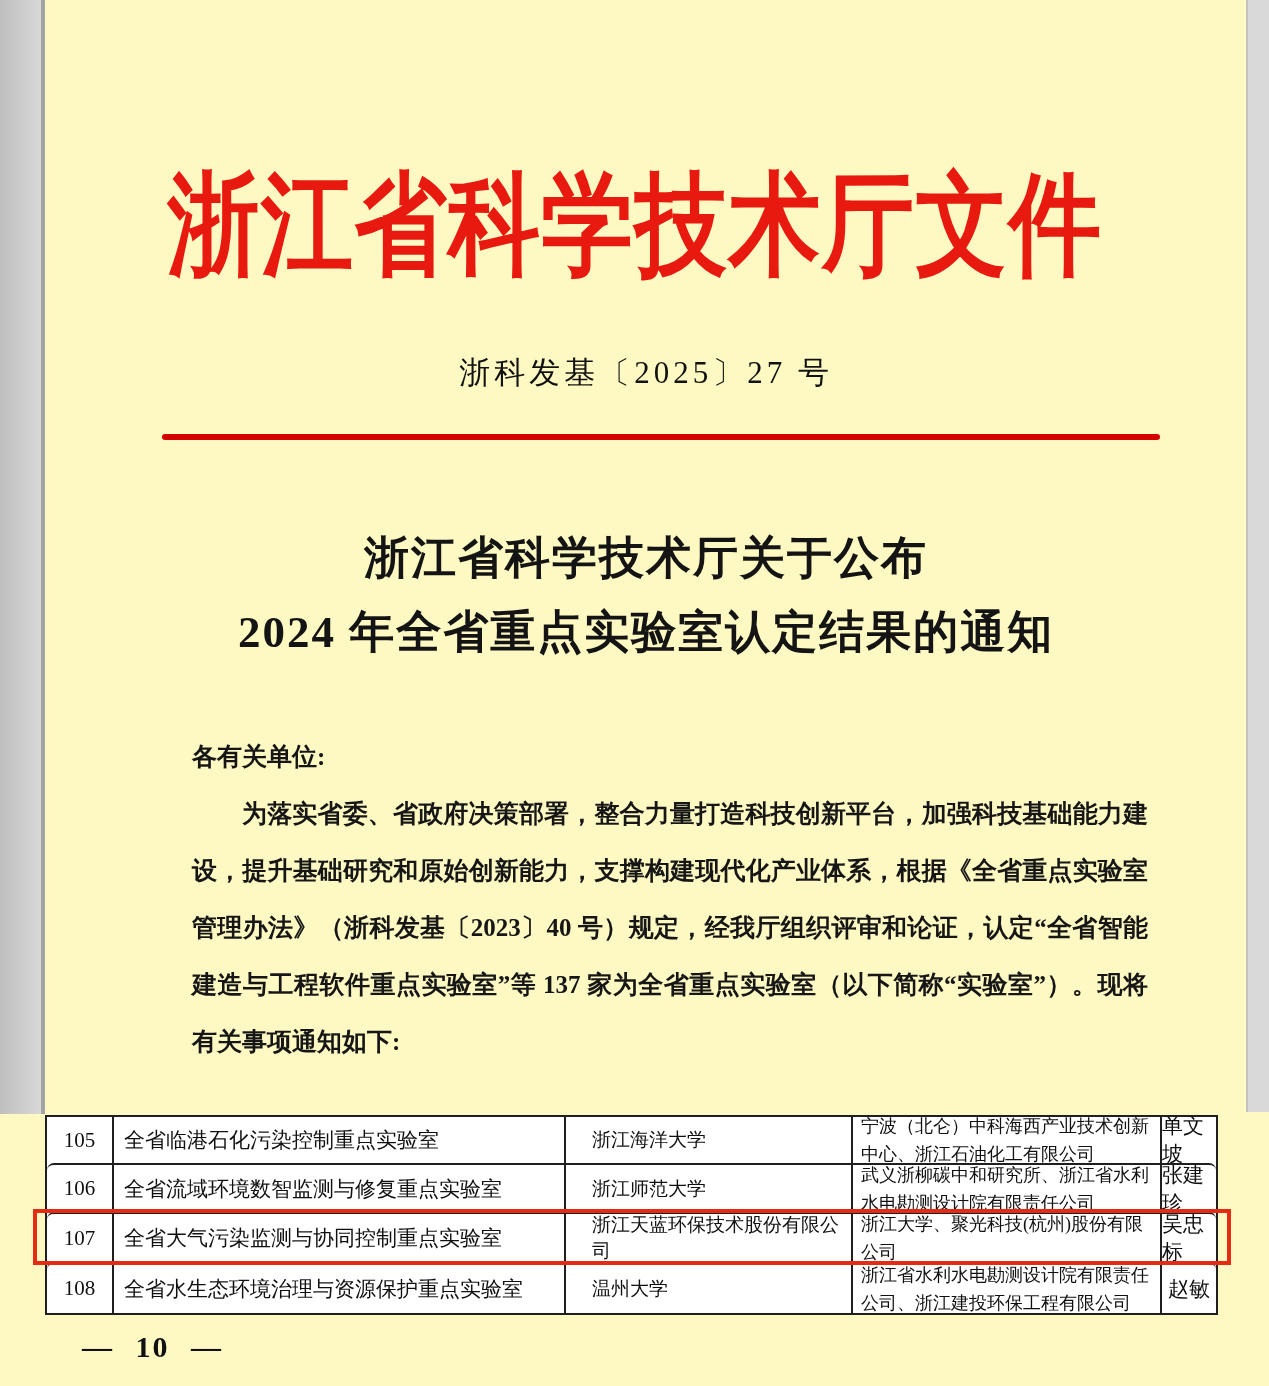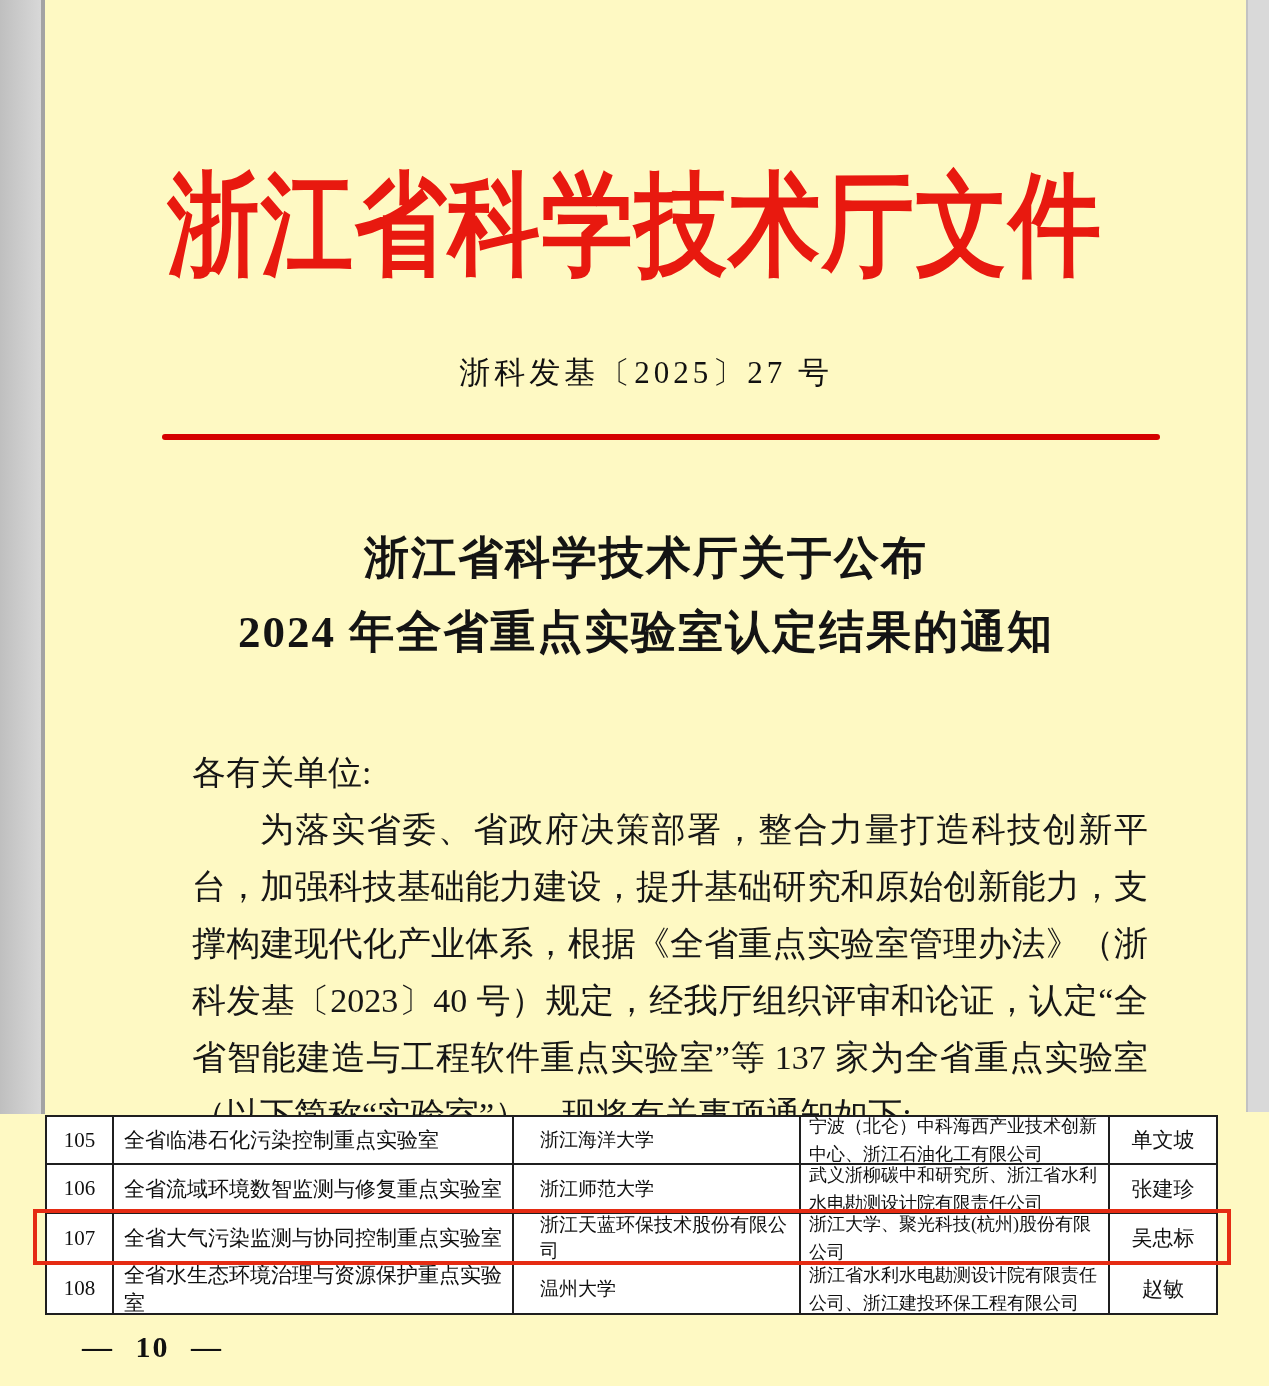--- a/index.html
+++ b/index.html
@@ -54,53 +54,53 @@
   }
   .title-line{
     position:absolute;left:45px;width:1202px;
     text-align:center;
     font-size:45px;font-weight:bold;color:#141414;
     letter-spacing:2px;
   }
   .title-line.l1{top:528px;}
   .title-line.l2{top:602px;}
   .body-text{
-    position:absolute;left:192px;top:744px;width:956px;
-    font-size:34px;line-height:57px;color:var(--text);
+    position:absolute;left:192px;top:728px;width:956px;
+    font-size:25px;line-height:57px;color:var(--text);font-weight:bold;
   }
   .paragraph{
     text-indent:2em;
     text-align:justify;
   }
   
   .lab-table{
     position:absolute;left:45px;top:1115px;width:1173px;
     border:2px solid var(--table-border);
     background:#fff;
     box-sizing:border-box;
     z-index:2;
   }
   .trow{
     display:flex;align-items:stretch;
     box-sizing:border-box;
   }
-  .trow + .trow{border-top:2px solid var(--table-border);}
+  .trow + .trow{border-top:2px solid var(--table-border);border-radius:7px;}
   .trow:nth-child(1){height:46px;}
   .trow:nth-child(2){height:49px;}
   .trow:nth-child(3){height:50px;justify-content:center;}
   .trow:nth-child(4){height:51px;}
   .td{
     box-sizing:border-box;
     display:flex;align-items:center;
     font-size:21px;color:#101010;
     overflow:hidden;
   }
   .td + .td{border-left:2px solid var(--table-border);}
   .c-no{width:65px;justify-content:center;}
-  .c-lab{width:400px;padding-left:10px;}
+  .c-lab{width:452px;padding-left:10px;}
   .c-org{width:287px;padding-left:26px;font-size:19px;}
   .c-partners{
     width:309px;padding:2px 8px;
     font-size:18px;line-height:28px;
   }
   .c-director{flex:1;justify-content:center;}
   
   .hl-box{
     position:absolute;left:33px;top:1209px;width:1198px;height:56px;
     border:4px solid var(--highlight-red);

